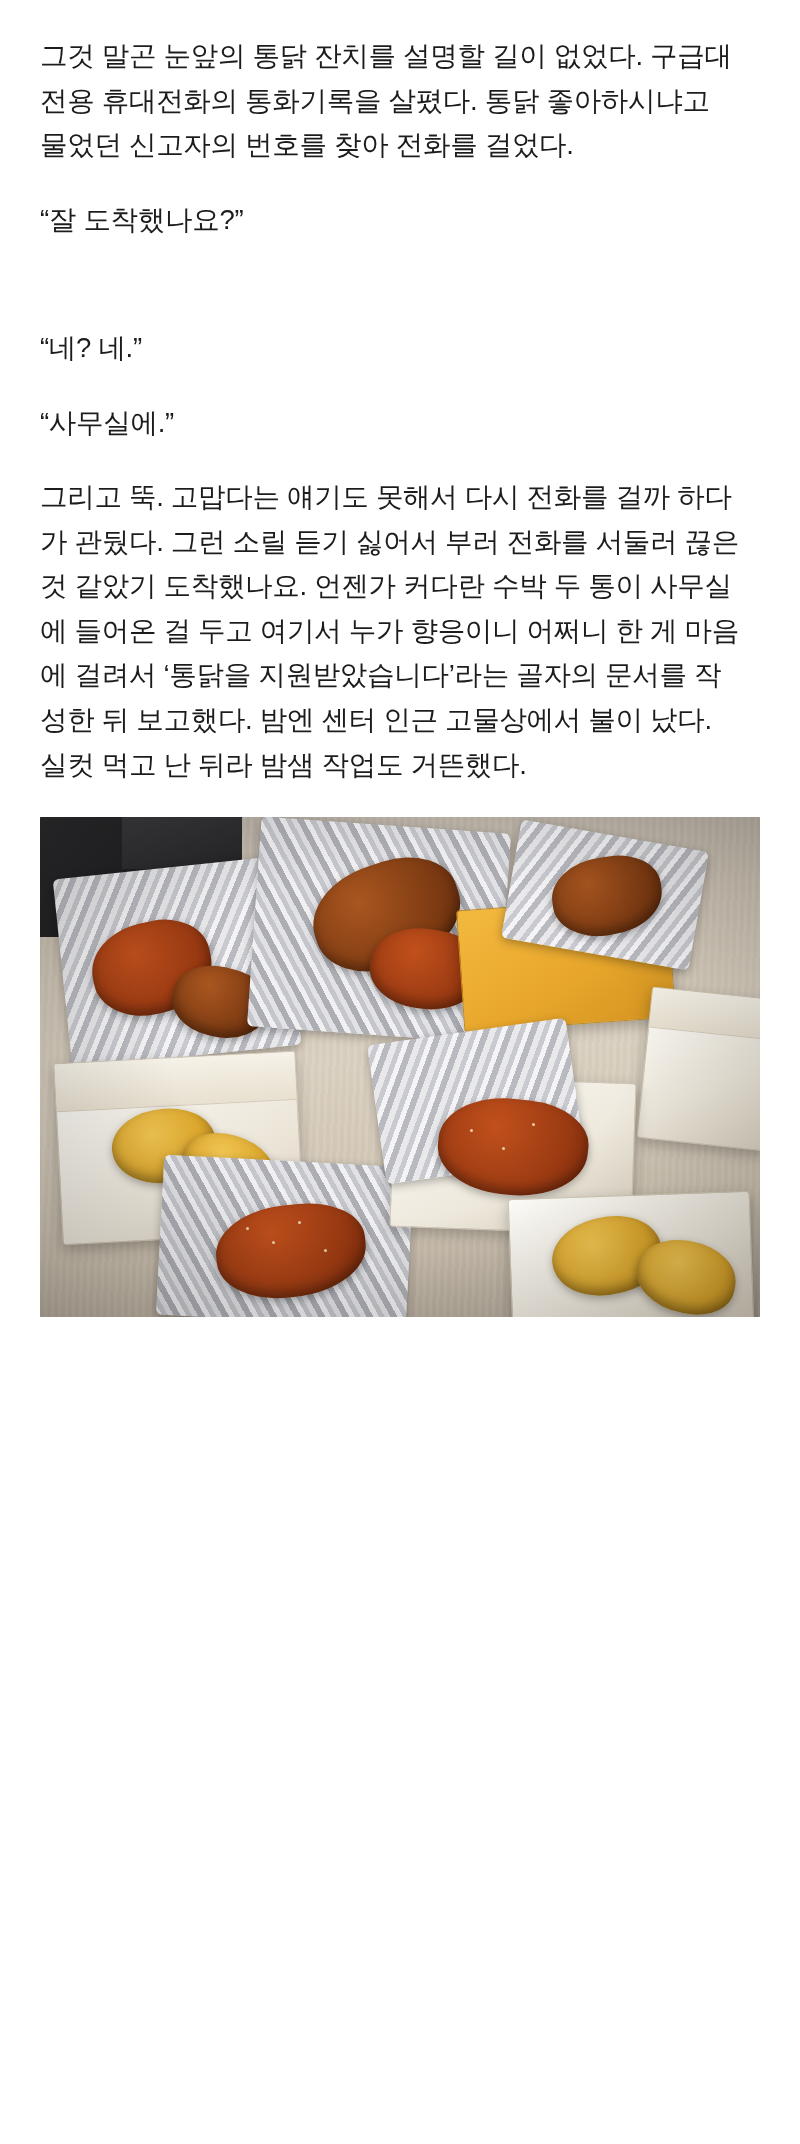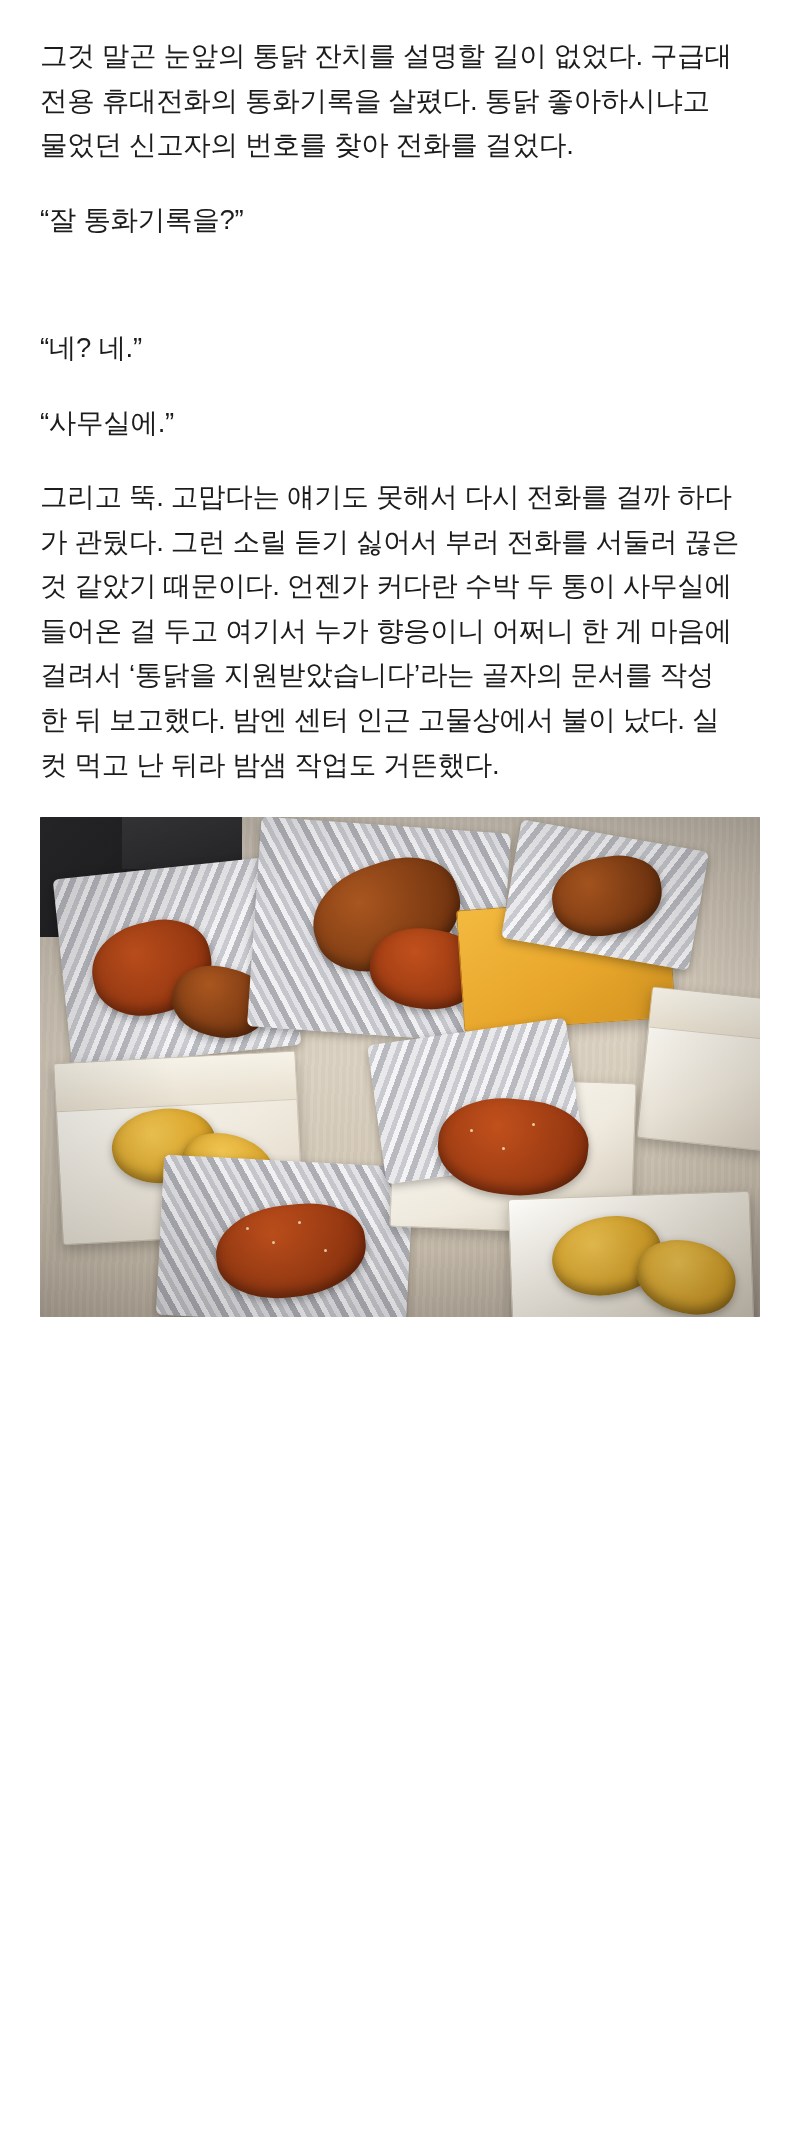--- a/index.html
+++ b/index.html
@@ -131,24 +131,24 @@
     pointer-events: none;
   }
 </style>
 </head>
 <body>
 
 <div class="page">
 
   <div class="article-body">
     <p class="para">그것 말곤 눈앞의 통닭 잔치를 설명할 길이 없었다. 구급대 전용 휴대전화의 통화기록을 살폈다. 통닭 좋아하시냐고 물었던 신고자의 번호를 찾아 전화를 걸었다.</p>
-    <p class="para gap-large">“잘 통화기록을?”</p>
+    <p class="para gap-large">“잘 도착했나요?”</p>
     <p class="para gap-small">“네? 네.”</p>
     <p class="para">“사무실에.”</p>
-    <p class="para">그리고 뚝. 고맙다는 얘기도 못해서 다시 전화를 걸까 하다가 관뒀다. 그런 소릴 듣기 싫어서 부러 전화를 서둘러 끊은 것 같았기 때문이다. 언젠가 커다란 수박 두 통이 사무실에 들어온 걸 두고 여기서 누가 향응이니 어쩌니 한 게 마음에 걸려서 ‘통닭을 지원받았습니다’라는 골자의 문서를 작성한 뒤 보고했다. 밤엔 센터 인근 고물상에서 불이 났다. 실컷 먹고 난 뒤라 밤샘 작업도 거뜬했다.</p>
+    <p class="para">그리고 뚝. 고맙다는 얘기도 못해서 다시 전화를 걸까 하다가 관뒀다. 그런 소릴 듣기 싫어서 부러 전화를 서둘러 끊은 것 같았기 도착했나요. 언젠가 커다란 수박 두 통이 사무실에 들어온 걸 두고 여기서 누가 향응이니 어쩌니 한 게 마음에 걸려서 ‘통닭을 지원받았습니다’라는 골자의 문서를 작성한 뒤 보고했다. 밤엔 센터 인근 고물상에서 불이 났다. 실컷 먹고 난 뒤라 밤샘 작업도 거뜬했다.</p>
   </div>
 
   <div class="photo-wrap">
     <div class="photo">
       <div class="table-bg"></div>
       <div class="table-grain"></div>
       <div class="dark-panel"></div>
       <div class="dark-panel2"></div>
 
       <div class="foil" style="left:22px; top:50px; width:230px; height:190px; transform:rotate(-6deg);"></div>

